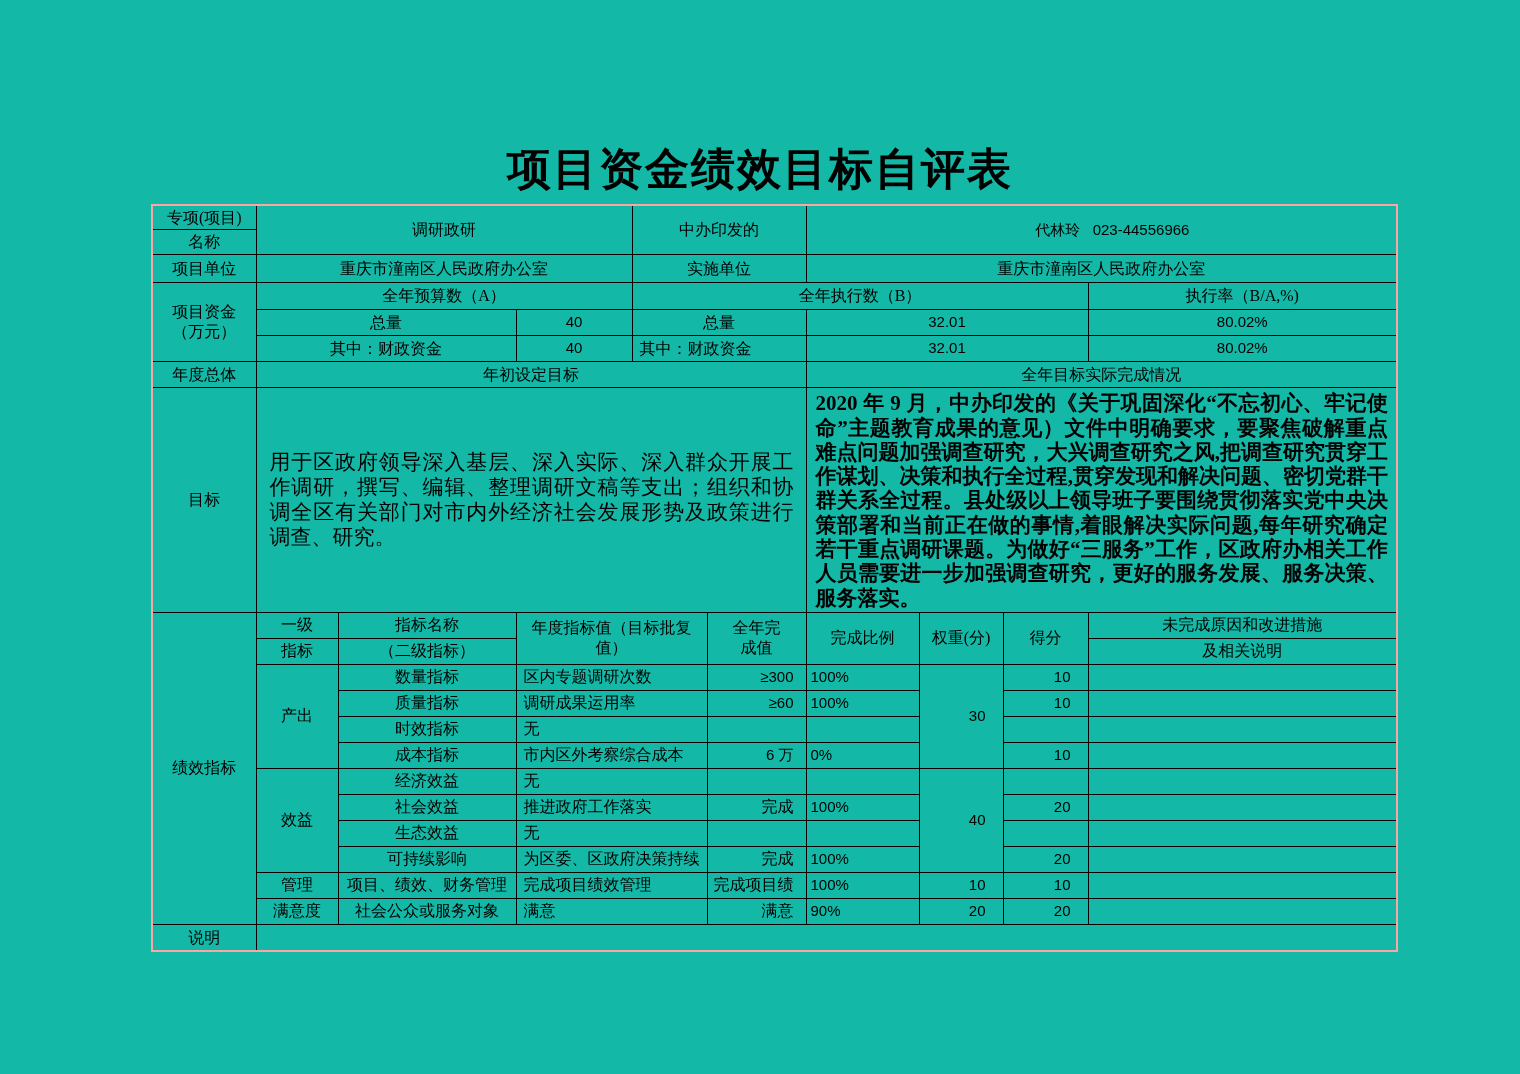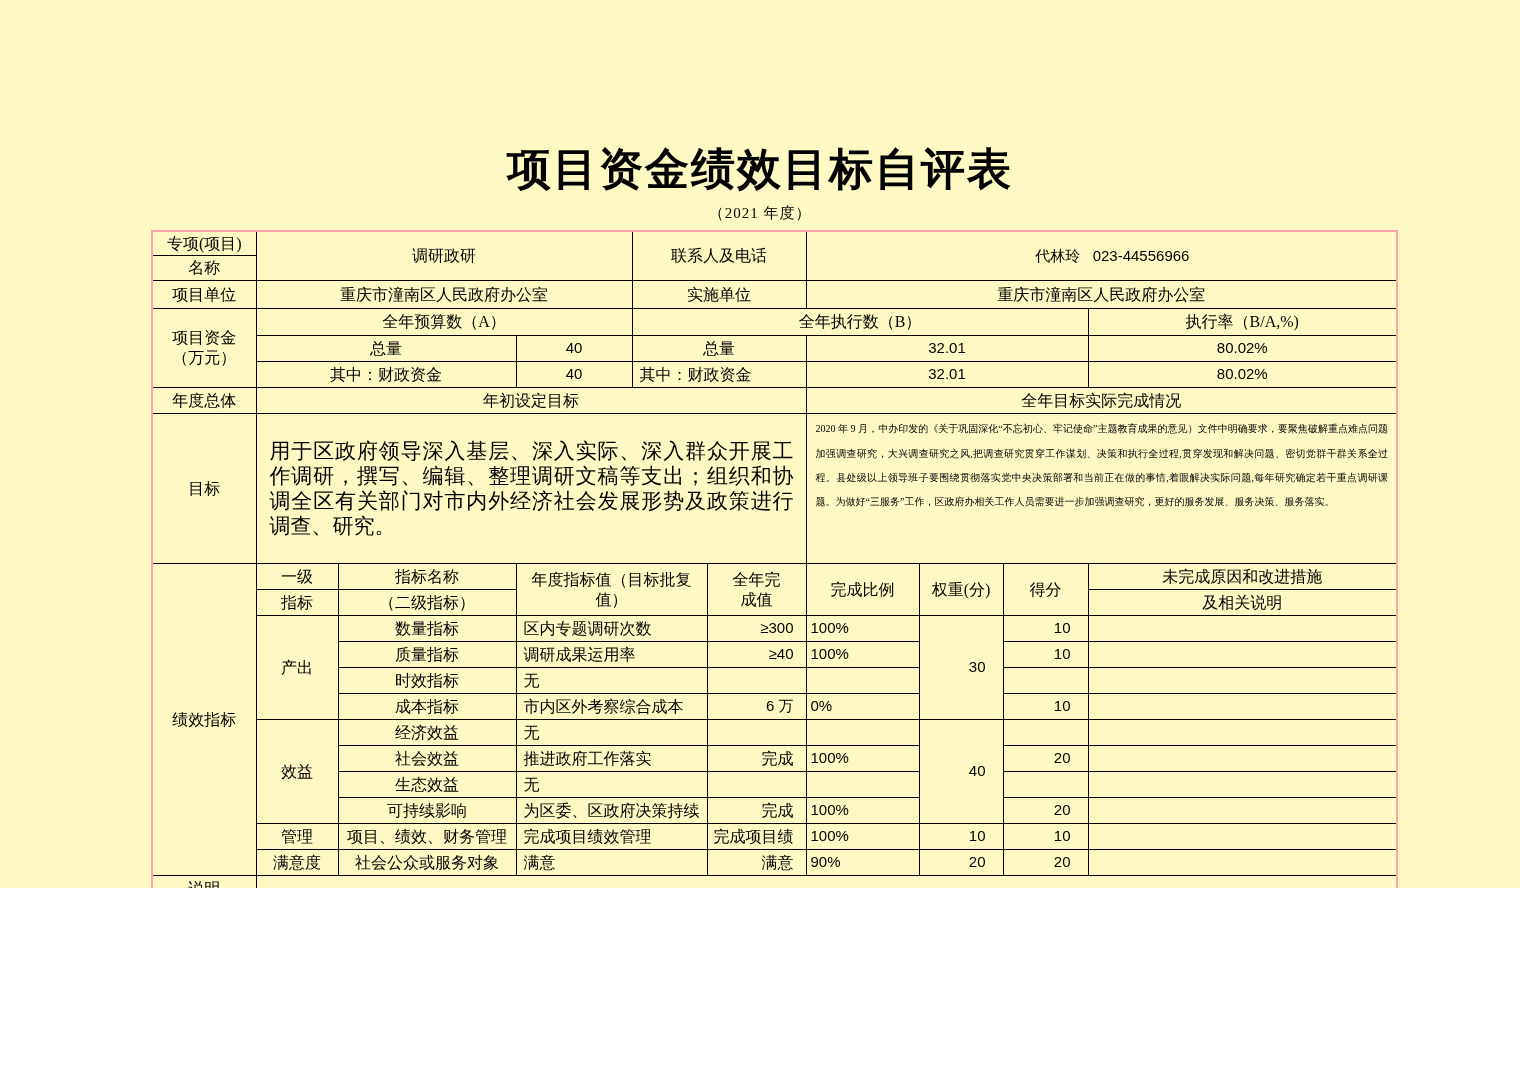--- a/index.html
+++ b/index.html
@@ -1,17 +1,17 @@
 <!DOCTYPE html>
 <html><head>
 <meta charset="utf-8">
 <style>
   html,body{margin:0;padding:0;background:#ffffff;}
   .page{
-    position:relative;width:1520px;height:888px;background:#fef9c3;
+    position:relative;width:1520px;height:1074px;background:#14b8a6;
     font-family:"Liberation Serif","DejaVu Serif",serif;color:#000;overflow:hidden;
   }
   .title{
     text-align:center;padding-top:144px;font-size:44px;font-weight:bold;
     letter-spacing:2px;line-height:1.2;
   }
   .subtitle{text-align:center;font-size:15px;margin-top:7px;letter-spacing:1px;}
   table.main{
     border-collapse:collapse;table-layout:fixed;width:1245px;margin-left:151px;margin-top:7px;
     border:2px solid #fca5a5;
@@ -25,54 +25,54 @@
   .rv{text-align:right;padding-right:12px;white-space:nowrap;}
   .rp{text-align:left;padding-right:19px;white-space:nowrap;}
   .rw{text-align:right;padding-right:17px;white-space:nowrap;}
   .num{font-family:"Liberation Sans","DejaVu Sans",sans-serif;font-size:15px;}
   .pre{white-space:pre;padding-left:26px;}
   .gl{
     text-align:justify;padding:6px 12px 6px 13px;font-size:21px;line-height:25px;
     vertical-align:middle;
   }
   .gr{
-    text-align:justify;padding:3px 8px 2px 9px;font-size:10px;line-height:24.3px;
+    text-align:justify;padding:3px 8px 2px 9px;font-size:21px;line-height:24.3px;
     vertical-align:top;
+    font-weight:bold;
   }
   .wrapnarrow span{display:inline-block;width:50px;text-align:center;}
   .wraptarget span{display:inline-block;width:162px;text-align:center;}
   tr.h25{height:25px;} tr.h26{height:26px;} tr.h27{height:27px;} tr.h28{height:28px;margin-top:44px;}
   tr.h150{height:150px;}
 </style>
 </head>
 <body>
 
 <div class="page">
   <div class="title">项目资金绩效目标自评表</div>
-  <div class="subtitle">（2021 年度）</div>
 
   <table class="main">
     <colgroup>
       <col style="width:104px">
         <col style="width:82px">
         <col style="width:178px">
       <col style="width:116px">
         <col style="width:75px">
         <col style="width:99px">
       <col style="width:113px">
         <col style="width:84px">
         <col style="width:85px">
       <col style="width:309px">
     </colgroup>
 
     <tbody>
         <tr class="h25">
       <td class="c">专项(项目)</td>
       <td class="c" colspan="3" rowspan="2">调研政研</td>
-      <td class="c" colspan="2" rowspan="2">联系人及电话</td>
+      <td class="c" colspan="2" rowspan="2">中办印发的</td>
       <td class="c num pre" colspan="4" rowspan="2">代林玲   023-44556966</td>
     </tr>
     <tr class="h25">
       <td class="c">名称</td>
     </tr>
 
     <tr class="h28">
       <td class="c">项目单位</td>
       <td class="c" colspan="3">重庆市潼南区人民政府办公室</td>
       <td class="c" colspan="2">实施单位</td>
@@ -140,21 +140,21 @@
       <td class="l" colspan="2">区内专题调研次数</td>
       <td class="rv num">≥300</td>
       <td class="rp num">100%</td>
       <td class="rw num" rowspan="4">30</td>
       <td class="rw num">10</td>
       <td></td>
     </tr>
     <tr class="h26">
       <td class="c">质量指标</td>
       <td class="l" colspan="2">调研成果运用率</td>
-      <td class="rv num">≥40</td>
+      <td class="rv num">≥60</td>
       <td class="rp num">100%</td>
       <td class="rw num">10</td>
       <td></td>
     </tr>
     <tr class="h26">
       <td class="c">时效指标</td>
       <td class="l" colspan="2">无</td>
       <td class="rv num"></td>
       <td class="rp num"></td>
       <td class="rw num"></td>

